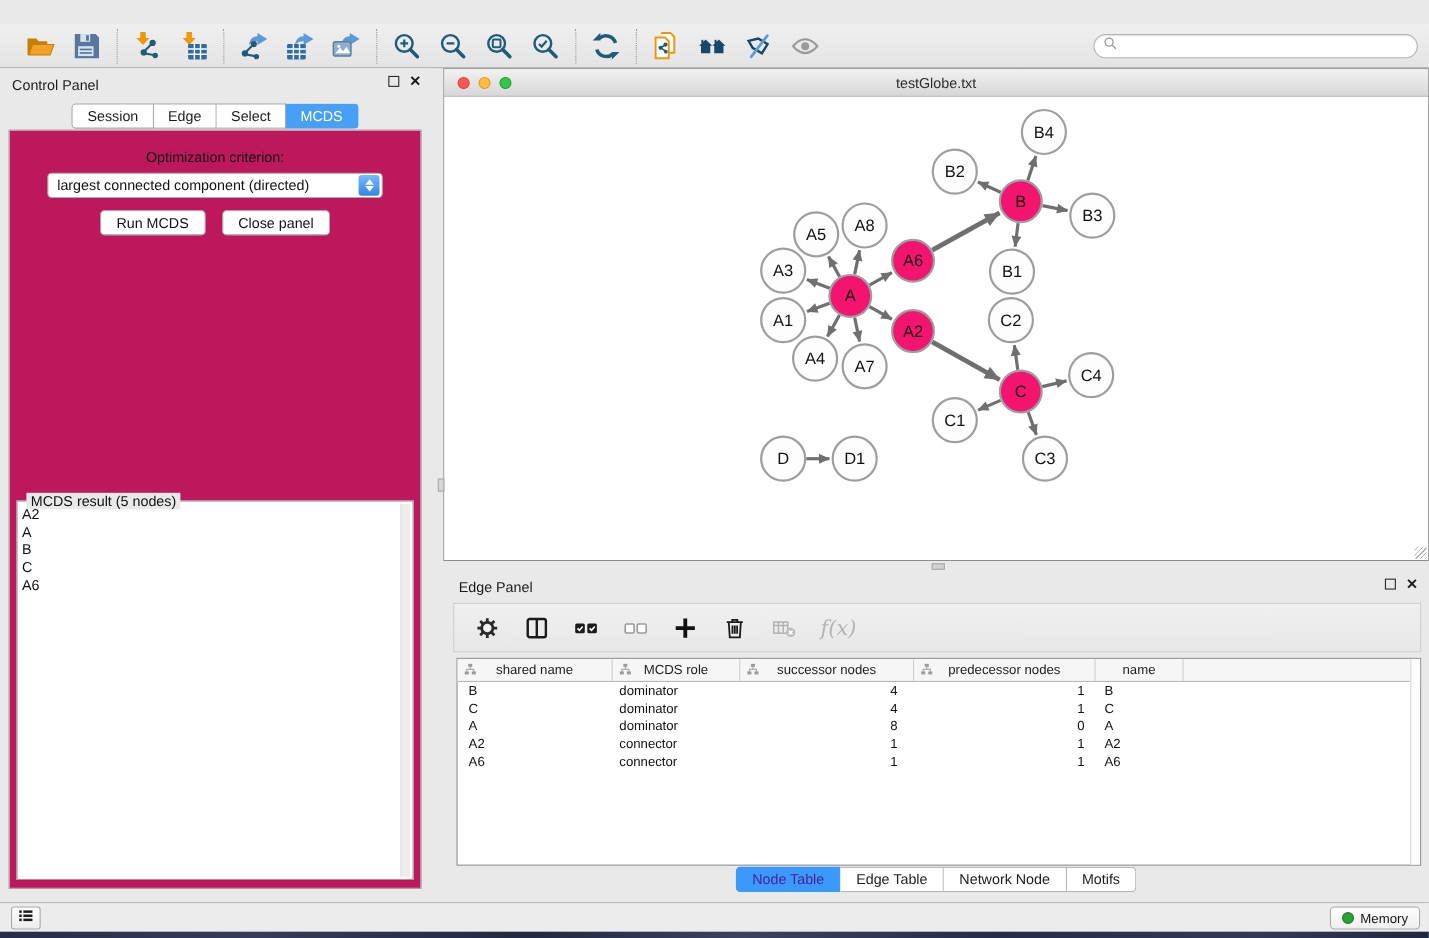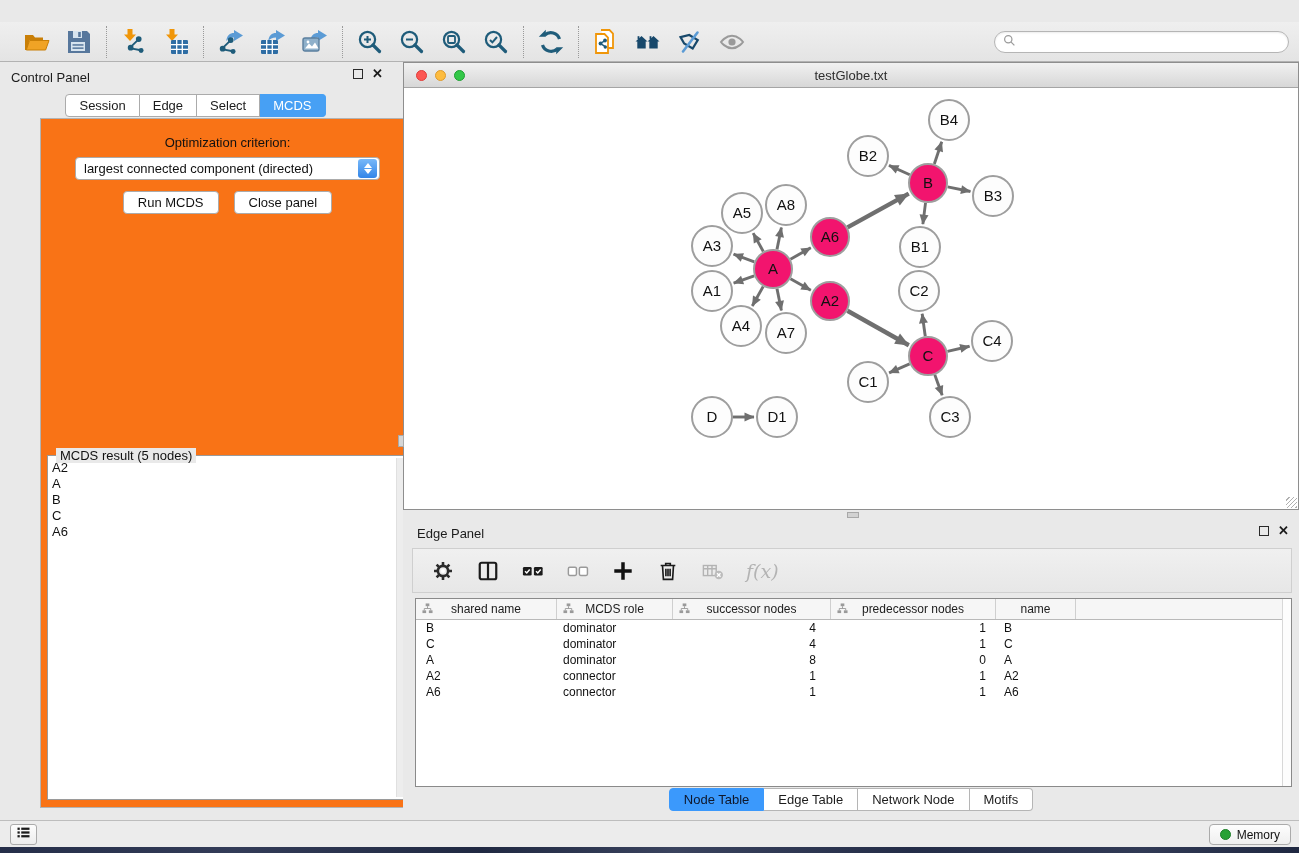--- a/index.html
+++ b/index.html
@@ -40,21 +40,21 @@
   .panel-title { position:absolute; left:11px; top:8px; font-size:13px; color:#1c1c1c; }
   .panel-btns { position:absolute; right:8px; top:7px; display:flex; gap:9px; align-items:center; }
   .float-ic { width:10px; height:10px; border:1.6px solid #2a2a2a; display:inline-block; }
   .close-ic { font-size:13px; font-weight:bold; color:#1a1a1a; line-height:10px; }
   .cp-tabs { position:absolute; left:0; top:32px; width:100%; display:flex; justify-content:center; }
   .cp-tab { font-size:13px; padding:3px 13px; background:#fff; border:1px solid #ababab; border-left:none; color:#1c1c1c; }
   .cp-tab:first-child { border-left:1px solid #ababab; border-radius:4px 0 0 4px; }
   .cp-tab:last-child { border-radius:0 4px 4px 0; }
   .cp-tab.active { background:#47a0f4; border-color:#47a0f4; color:#fff; }
   .cp-content { position:absolute; left:8px; top:56px; width:375px; height:746px; max-height:690px;
-    border:1px solid #b3b3b3; background:#f97316; height:690px;margin-left:32px; }
+    border:1px solid #b3b3b3; background:#be185d; height:690px; }
   .opt-label { position:absolute; left:0; right:0; top:16px; text-align:center; font-size:13px; color:#111; }
   .selectbox { position:absolute; left:34px; top:38px; width:305px; height:23px; background:#fff;
     border:1px solid #ababab; border-radius:4px; display:flex; align-items:center; }
   .selectbox .sel-text { flex:1; font-size:13px; padding-left:8px; color:#111; white-space:nowrap; }
   .stepper { width:19px; height:19px; margin-right:2px; border-radius:3px;
     background:linear-gradient(#79b9f9,#3285e8); display:flex; flex-direction:column; align-items:center; justify-content:center; gap:1px; }
   .stepper span { width:0; height:0; border-left:4px solid transparent; border-right:4px solid transparent; }
   .stepper .up { border-bottom:5px solid #fff; }
   .stepper .dn { border-top:5px solid #fff; }
   .cp-buttons { position:absolute; left:0; right:0; top:72px; display:flex; justify-content:center; gap:15px; }
@@ -99,21 +99,21 @@
   .nt-header { display:flex; height:21px; background:#f6f6f6; border-bottom:1px solid #b9b9b9; }
   .nt-hcell { position:relative; font-size:12px; color:#1c1c1c; border-right:1px solid #cfcfcf;
     display:flex; align-items:center; justify-content:center; }
   .nt-hcell .tree-ic { position:absolute; left:6px; top:4px; }
   .nt-row { display:flex; height:16px; align-items:center; }
   .nt-cell { font-size:12px; color:#111; white-space:nowrap; overflow:hidden; }
   .tp-tabs { position:absolute; left:0; right:0; top:268px; display:flex; justify-content:center; }
   .tp-tab { font-size:13px; padding:3px 14px; background:#fff; border:1px solid #b5b5b5; border-left:none; color:#1c1c1c; }
   .tp-tab:first-child { border-left:1px solid #b5b5b5; border-radius:4px 0 0 4px; }
   .tp-tab:last-child { border-radius:0 4px 4px 0; }
-  .tp-tab.active { background:#3b99fc; border-color:#3b99fc; color:#0f172a; }
+  .tp-tab.active { background:#3b99fc; border-color:#3b99fc; color:#4c1d95; }
 
   
   .statusbar { position:absolute; left:0; top:820px; width:1299px; height:27px;
     background:#ececec; border-top:1px solid #bdbdbd; }
   .list-btn { position:absolute; left:10px; top:3px; width:27px; height:21px; background:linear-gradient(#fdfdfd,#ededed);
     border:1px solid #ababab; border-radius:3px; display:flex; align-items:center; justify-content:center; }
   .list-btn svg { width:15px; height:15px; }
   .memory-btn { position:absolute; right:8px; top:3px; height:21px; background:linear-gradient(#fdfdfd,#efefef);
     border:1px solid #ababab; border-radius:4px; display:flex; align-items:center; gap:6px; padding:0 10px; }
   .memory-dot { width:11px; height:11px; border-radius:50%; background:#28a135; border:1px solid #1d7f28; }

